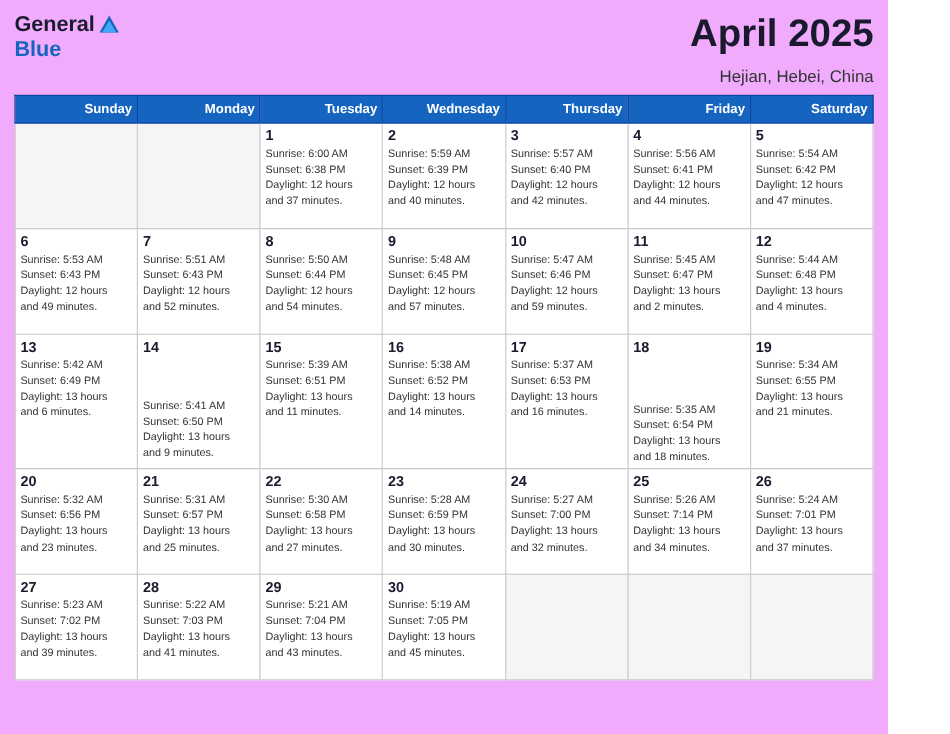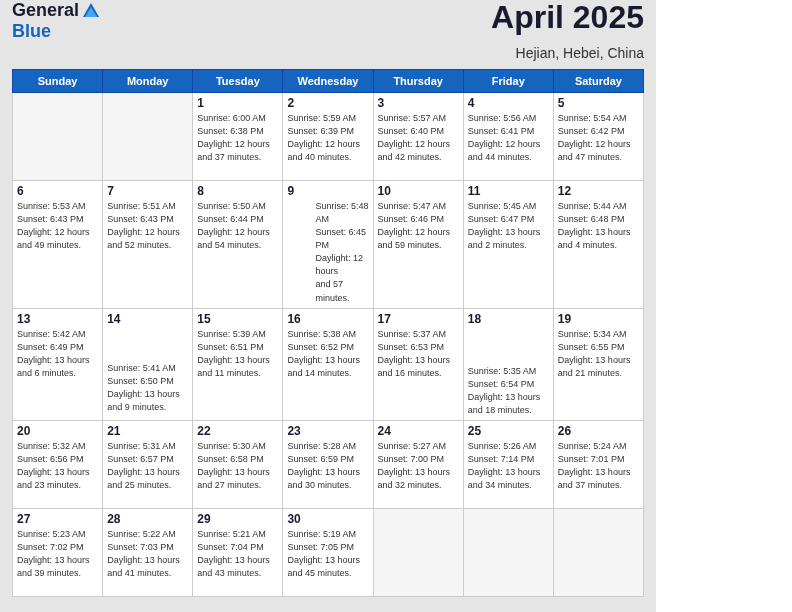--- a/index.html
+++ b/index.html
@@ -4,24 +4,24 @@
   <style>
     * { box-sizing: border-box; margin: 0; padding: 0; }
     body {
       font-family: Arial, sans-serif;
       background: #fff;
       width: 792px;
       height: 612px;
       overflow: hidden;
     }
     .container {
-      width: 656px;
+      width: 740px;
       height: 612px;
-      padding: 0 12px;
-      background: #e5e5e5;
+      padding: 10px 12px;
+      background: #f0abfc;
     }
     .header {
       display: flex;
       justify-content: space-between;
       align-items: flex-start;
       margin-bottom: 8px;
     }
     .logo {
       display: flex;
       flex-direction: column;
@@ -64,21 +64,21 @@
       width: 100%;
       border-collapse: collapse;
       table-layout: fixed;
     }
     .calendar th {
       background: #1565c0;
       color: #fff;
       font-size: 11px;
       font-weight: bold;
       padding: 5px 4px;
-      text-align: center;
+      text-align: right;
       border: 1px solid #0d47a1;
     }
     .calendar td {
       border: 1px solid #ccc;
       vertical-align: top;
       padding: 3px 4px;
       font-size: 9.5px;
       color: #222;
       height: 88px;
       background: #fff;
@@ -190,21 +190,21 @@
           </td>
           <td>
             <span class="day-num">8</span>
             <div class="day-info" style="white-space: pre-line;">Sunrise: 5:50 AM
 Sunset: 6:44 PM
 Daylight: 12 hours
 and 54 minutes.</div>
           </td>
           <td>
             <span class="day-num">9</span>
-            <div class="day-info" style="white-space: pre-line; margin-left: 28px;">Sunrise: 5:48 AM
+            <div class="day-info" style="white-space: pre-line;">Sunrise: 5:48 AM
 Sunset: 6:45 PM
 Daylight: 12 hours
 and 57 minutes.</div>
           </td>
           <td>
             <span class="day-num">10</span>
             <div class="day-info" style="white-space: pre-line;">Sunrise: 5:47 AM
 Sunset: 6:46 PM
 Daylight: 12 hours
 and 59 minutes.</div>

